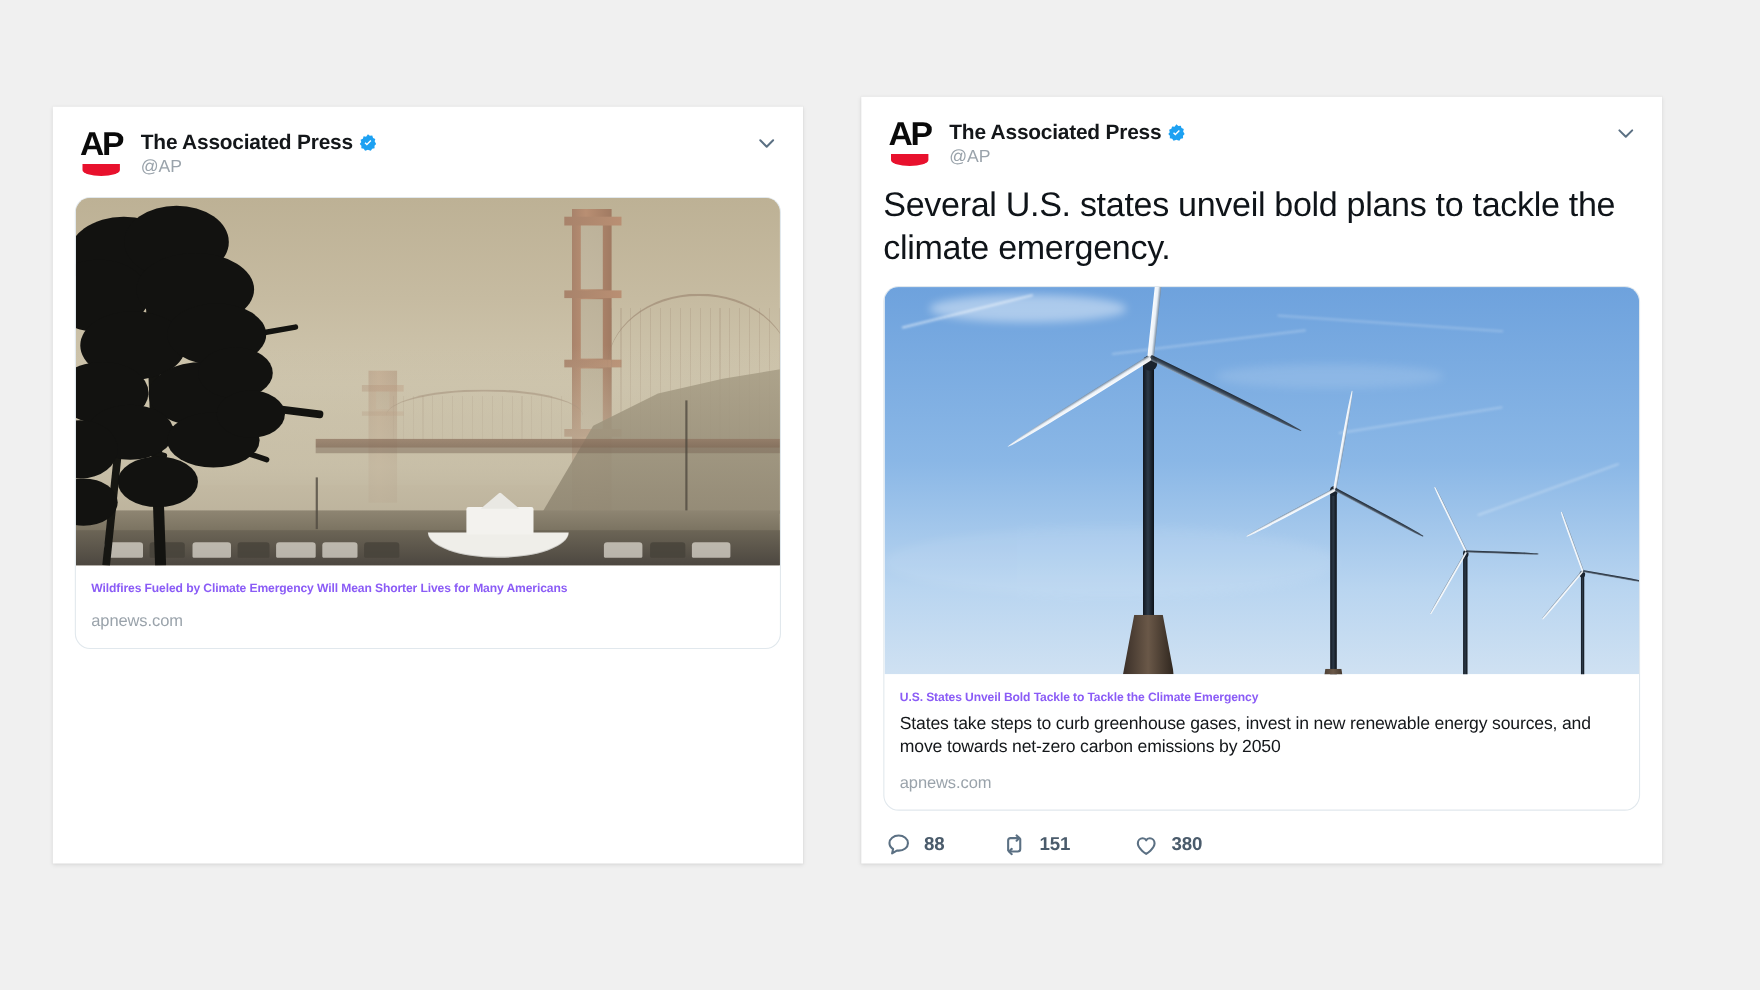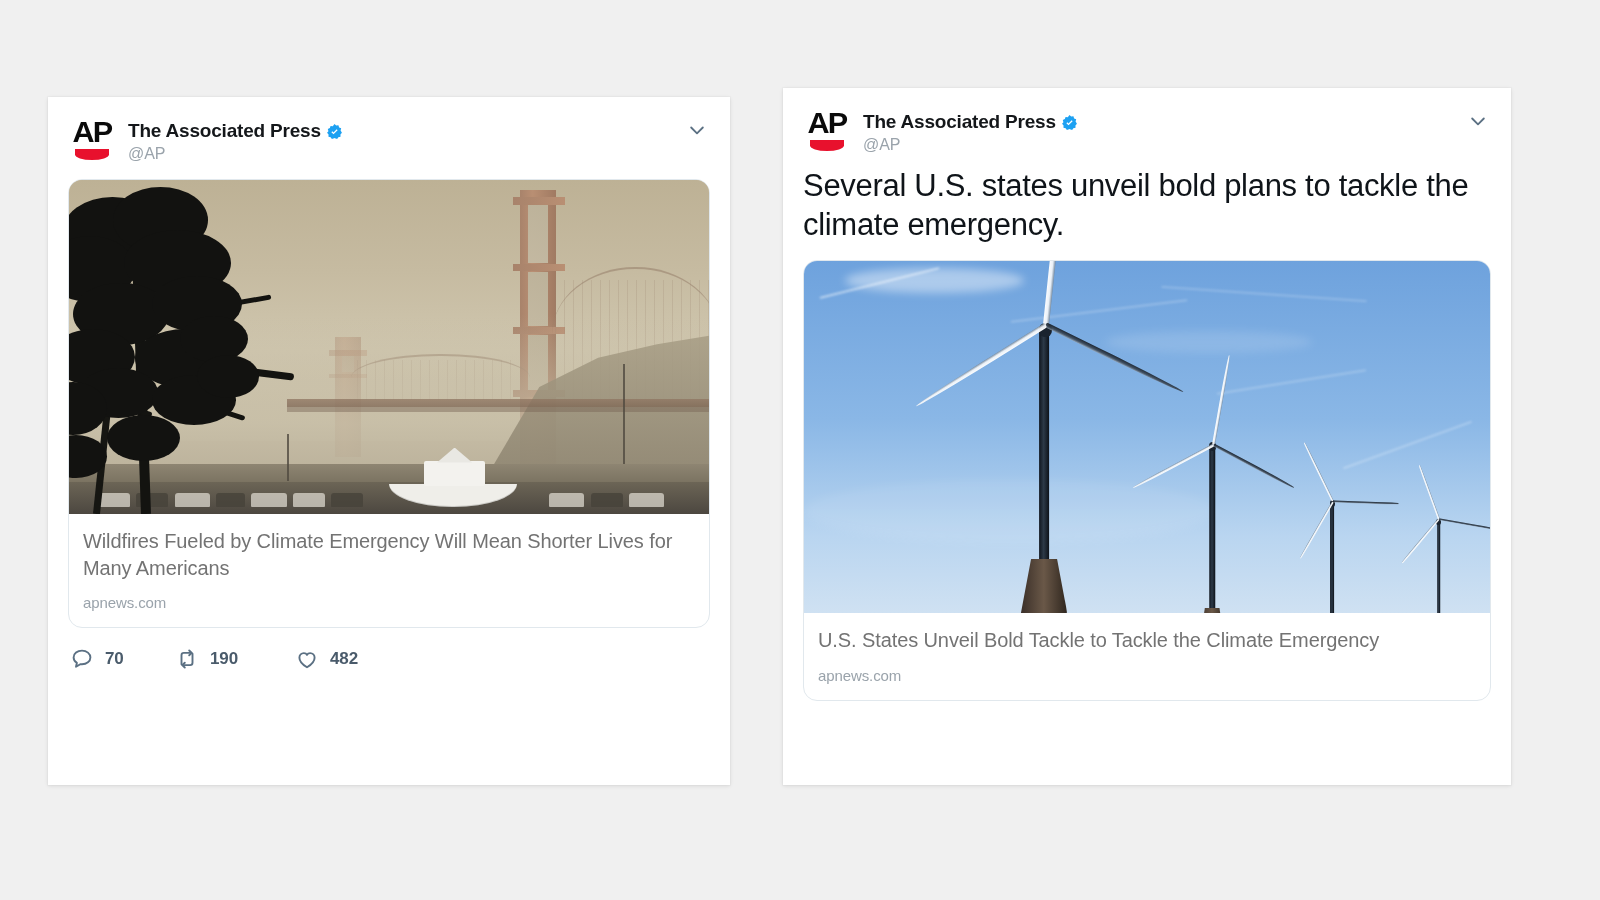--- a/index.html
+++ b/index.html
@@ -27,21 +27,21 @@
     background: #ffffff;
     box-shadow: 0 1px 4px rgba(0,0,0,0.10), 0 0 0 1px rgba(0,0,0,0.015);
     box-sizing: border-box;
   }
   .tweet-card.left  { left: 48px;  top: 97px;  width: 682px; height: 688px; }
   .tweet-card.right { left: 783px; top: 88px;  width: 728px; height: 697px; }
 
   
   .tweet-header {
     display: flex;
-    align-items: flex-end;
+    align-items: center;
     padding: 18px 20px 0 20px;
     position: relative;
   }
   .avatar {
     width: 48px;
     height: 48px;
     flex: 0 0 48px;
     position: relative;
     display: flex;
     flex-direction: column;
@@ -133,23 +133,23 @@
     width: 100%;
     height: 334px;
     display: block;
     position: relative;
     overflow: hidden;
   }
   .tweet-card.right .link-img { height: 352px; }
 
   .link-meta { padding: 14px 14px 16px 14px; }
   .link-title {
-    font-size: 20px;
-    font-weight: 400;
-    color: #737373;
+    font-size: 11px;
+    font-weight: 700;
+    color: #8b5cf6;
     line-height: 1.33;
     letter-spacing: -0.1px;
   }
   .link-desc {
     margin-top: 6px;
     font-size: 16px;
     color: #14171a;
     line-height: 1.33;
     letter-spacing: -0.15px;
   }
@@ -427,43 +427,20 @@
           </div>
         </div>
       </div>
 
       <div class="link-meta">
         <div class="link-title">Wildfires Fueled by Climate Emergency Will Mean Shorter Lives for Many Americans</div>
         <div class="link-domain">apnews.com</div>
       </div>
     </div>
 
-    <div class="actions">
-      <div class="action act-reply">
-        <svg class="icn" width="24" height="24" viewBox="0 0 24 24">
-          <path d="M12 3.6c-4.7 0-8.4 3-8.4 6.8 0 2.2 1.3 4.2 3.3 5.4l-.9 4 4.3-2.6c.6.1 1.2.1 1.7.1 4.7 0 8.4-3 8.4-6.8S16.7 3.6 12 3.6z" fill="none" stroke="#5b7083" stroke-width="1.9" stroke-linejoin="round"></path>
-        </svg>
-        <span class="count">70</span>
-      </div>
-      <div class="action act-rt">
-        <svg class="icn" width="24" height="24" viewBox="0 0 24 24">
-          <path d="M6.5 17.2V8.2c0-1.3 1-2.3 2.3-2.3h7.4" fill="none" stroke="#5b7083" stroke-width="1.9" stroke-linecap="round" stroke-linejoin="round"></path>
-          <path d="M14.2 3.5l2.6 2.4-2.6 2.4" fill="none" stroke="#5b7083" stroke-width="1.9" stroke-linecap="round" stroke-linejoin="round"></path>
-          <path d="M17.5 6.8v9c0 1.3-1 2.3-2.3 2.3H7.8" fill="none" stroke="#5b7083" stroke-width="1.9" stroke-linecap="round" stroke-linejoin="round"></path>
-          <path d="M9.8 20.5l-2.6-2.4 2.6-2.4" fill="none" stroke="#5b7083" stroke-width="1.9" stroke-linecap="round" stroke-linejoin="round"></path>
-        </svg>
-        <span class="count">190</span>
-      </div>
-      <div class="action act-like">
-        <svg class="icn" width="24" height="24" viewBox="0 0 24 24">
-          <path d="M12 20.3s-7.6-4.6-7.6-9.6c0-2.6 2-4.6 4.4-4.6 1.6 0 2.7.8 3.2 1.8.5-1 1.6-1.8 3.2-1.8 2.4 0 4.4 2 4.4 4.6 0 5-7.6 9.6-7.6 9.6z" fill="none" stroke="#5b7083" stroke-width="1.9" stroke-linejoin="round"></path>
-        </svg>
-        <span class="count">482</span>
-      </div>
-    </div>
   </div>
 
   <div class="tweet-card right">
 
     <div class="tweet-header">
       <div class="avatar">
         <div class="ap-logo-text">AP</div>
         <div class="ap-swoosh"></div>
       </div>
 
@@ -532,19 +509,43 @@
             <div class="t-hub" style="left:47.5%; top:31.5%; width:5.2%; height:3.0%;"></div>
             <div class="t-blade" style="left:49.6%; top:2%; width:2.3%; height:29.5%; transform: rotate(-20deg);"></div>
             <div class="t-blade dark" style="left:49.6%; top:2%; width:2.1%; height:29.5%; transform: rotate(100deg);"></div>
             <div class="t-blade" style="left:49.6%; top:2%; width:2.1%; height:29.5%; transform: rotate(-140deg);"></div>
           </div>
         </div>
       </div>
 
       <div class="link-meta">
         <div class="link-title">U.S. States Unveil Bold Tackle to Tackle the Climate Emergency</div>
+        <div class="link-desc">States take steps to curb greenhouse gases, invest in new renewable energy sources, and move towards net-zero carbon emissions by 2050</div>
         <div class="link-domain">apnews.com</div>
       </div>
     </div>
 
+    <div class="actions">
+      <div class="action act-reply">
+        <svg class="icn" width="24" height="24" viewBox="0 0 24 24">
+          <path d="M12 3.6c-4.7 0-8.4 3-8.4 6.8 0 2.2 1.3 4.2 3.3 5.4l-.9 4 4.3-2.6c.6.1 1.2.1 1.7.1 4.7 0 8.4-3 8.4-6.8S16.7 3.6 12 3.6z" fill="none" stroke="#5b7083" stroke-width="1.9" stroke-linejoin="round"></path>
+        </svg>
+        <span class="count">88</span>
+      </div>
+      <div class="action act-rt">
+        <svg class="icn" width="24" height="24" viewBox="0 0 24 24">
+          <path d="M6.5 17.2V8.2c0-1.3 1-2.3 2.3-2.3h7.4" fill="none" stroke="#5b7083" stroke-width="1.9" stroke-linecap="round" stroke-linejoin="round"></path>
+          <path d="M14.2 3.5l2.6 2.4-2.6 2.4" fill="none" stroke="#5b7083" stroke-width="1.9" stroke-linecap="round" stroke-linejoin="round"></path>
+          <path d="M17.5 6.8v9c0 1.3-1 2.3-2.3 2.3H7.8" fill="none" stroke="#5b7083" stroke-width="1.9" stroke-linecap="round" stroke-linejoin="round"></path>
+          <path d="M9.8 20.5l-2.6-2.4 2.6-2.4" fill="none" stroke="#5b7083" stroke-width="1.9" stroke-linecap="round" stroke-linejoin="round"></path>
+        </svg>
+        <span class="count">151</span>
+      </div>
+      <div class="action act-like">
+        <svg class="icn" width="24" height="24" viewBox="0 0 24 24">
+          <path d="M12 20.3s-7.6-4.6-7.6-9.6c0-2.6 2-4.6 4.4-4.6 1.6 0 2.7.8 3.2 1.8.5-1 1.6-1.8 3.2-1.8 2.4 0 4.4 2 4.4 4.6 0 5-7.6 9.6-7.6 9.6z" fill="none" stroke="#5b7083" stroke-width="1.9" stroke-linejoin="round"></path>
+        </svg>
+        <span class="count">380</span>
+      </div>
+    </div>
   </div>
 
 </div>
 
 </body></html>

